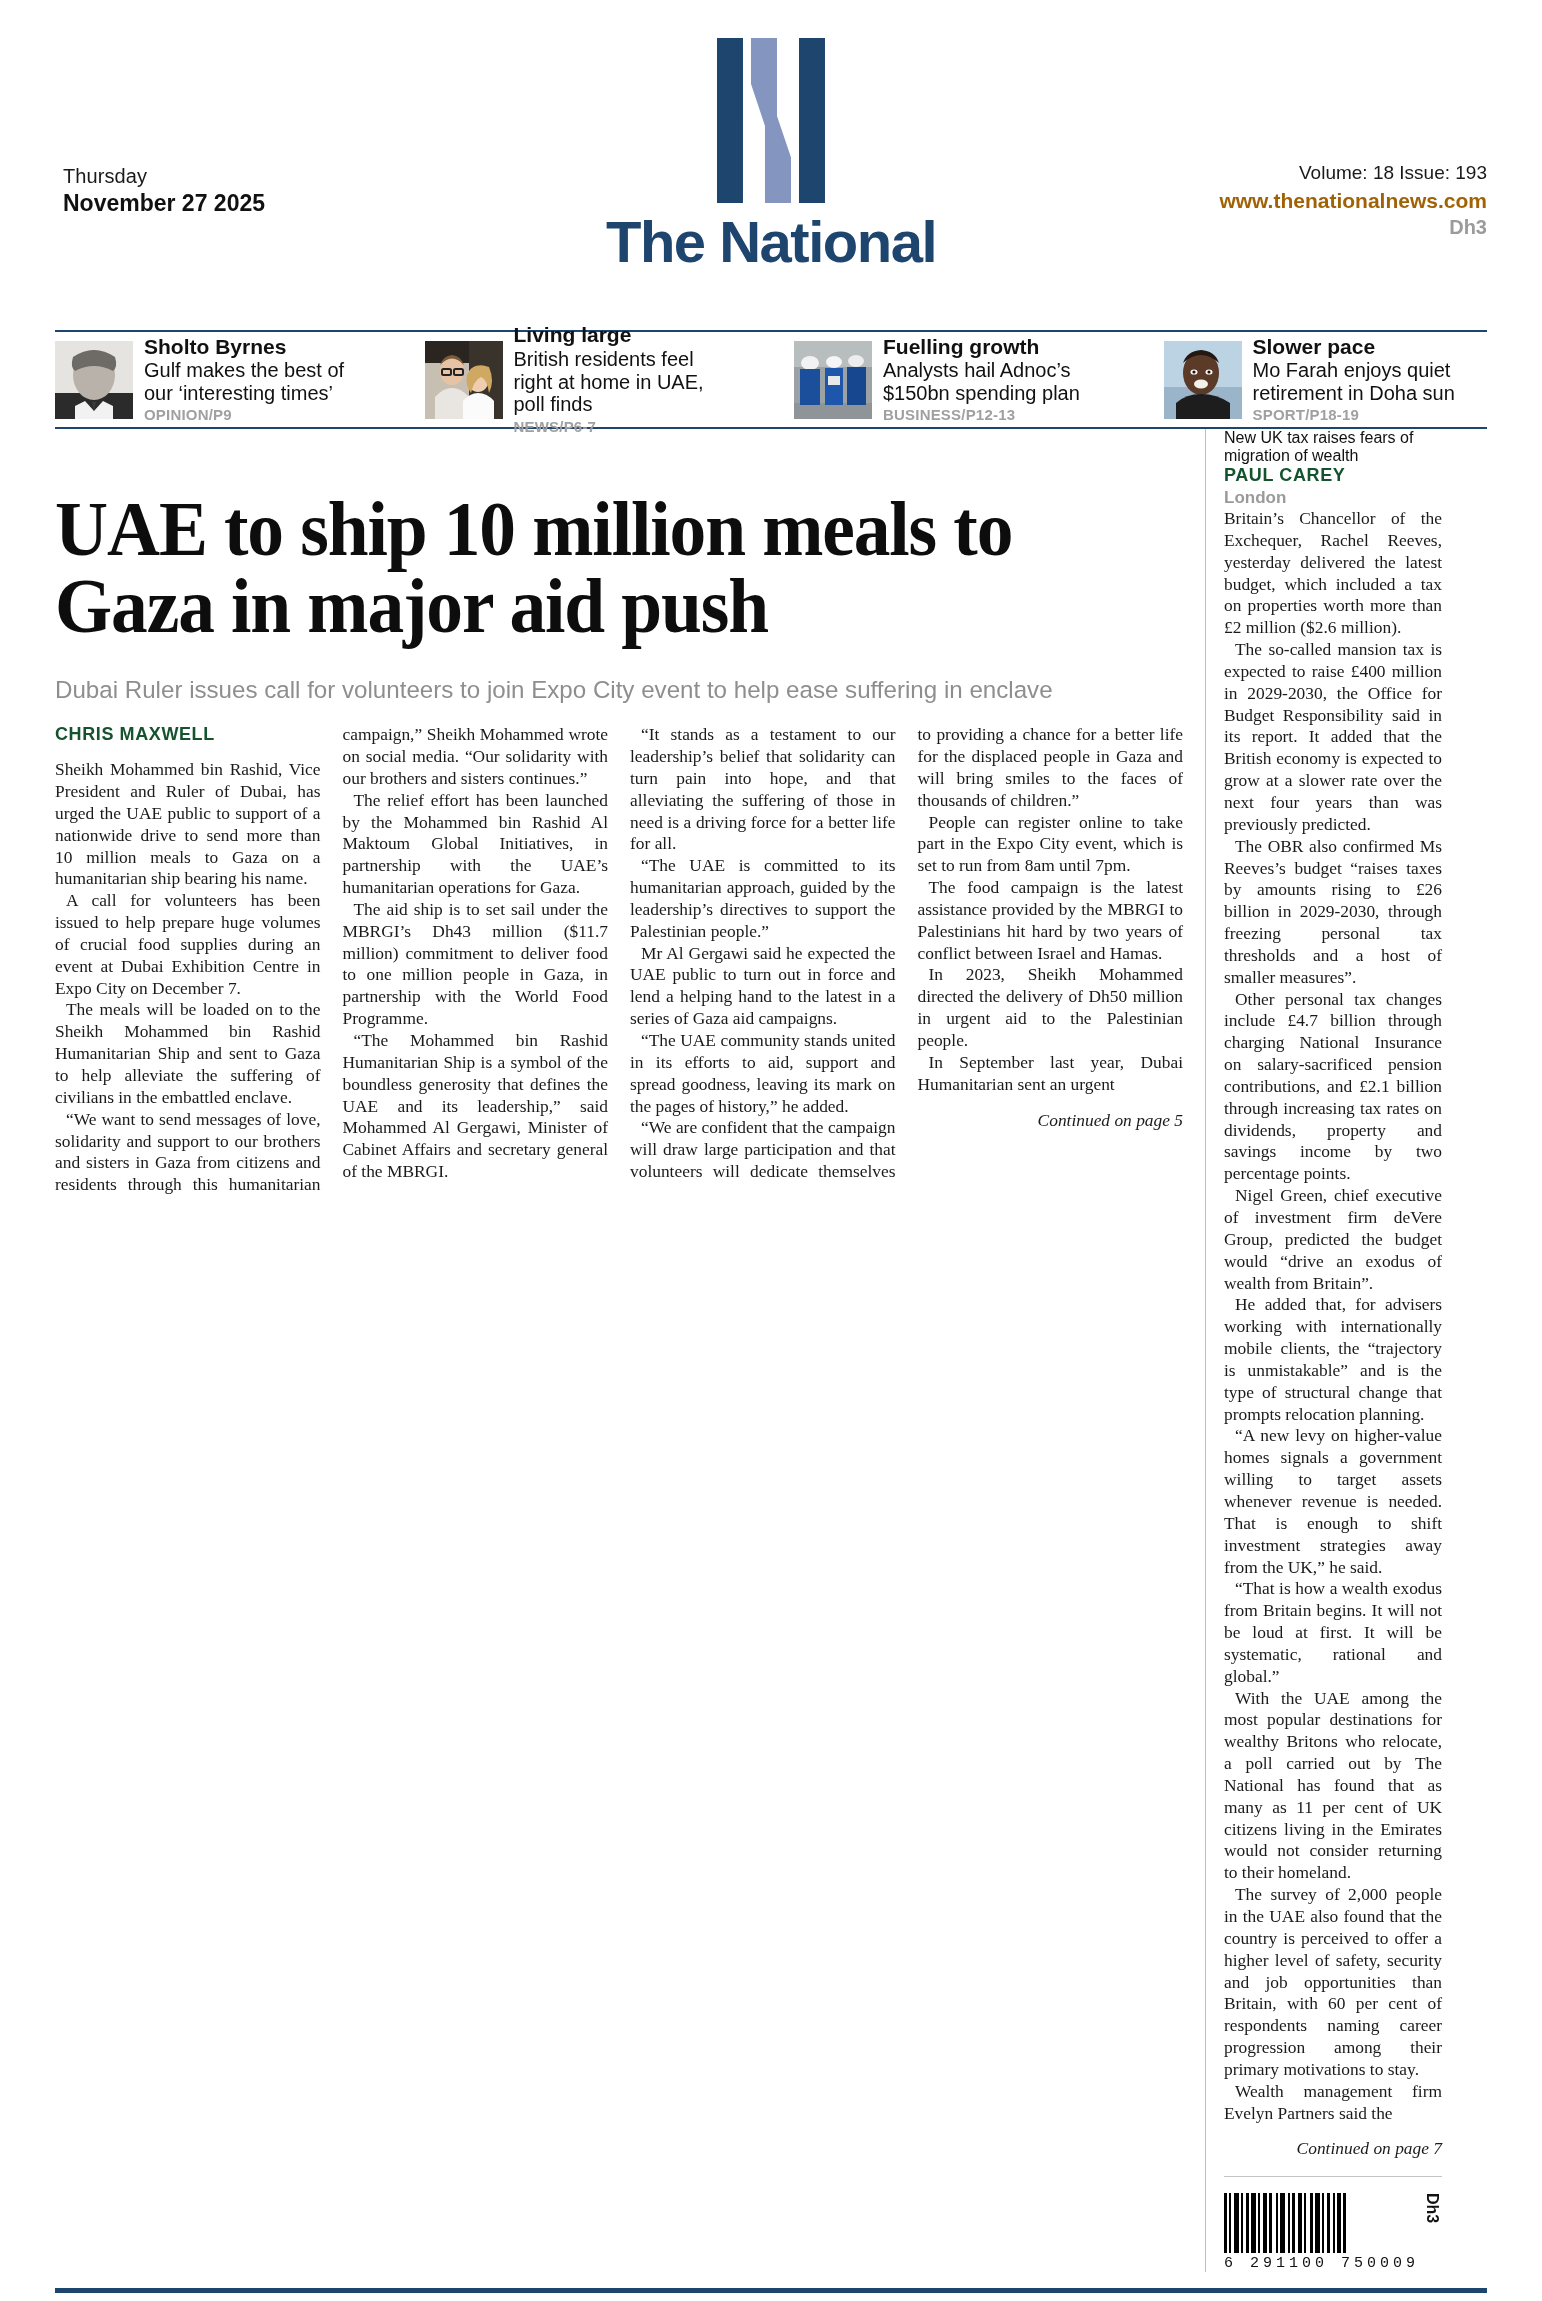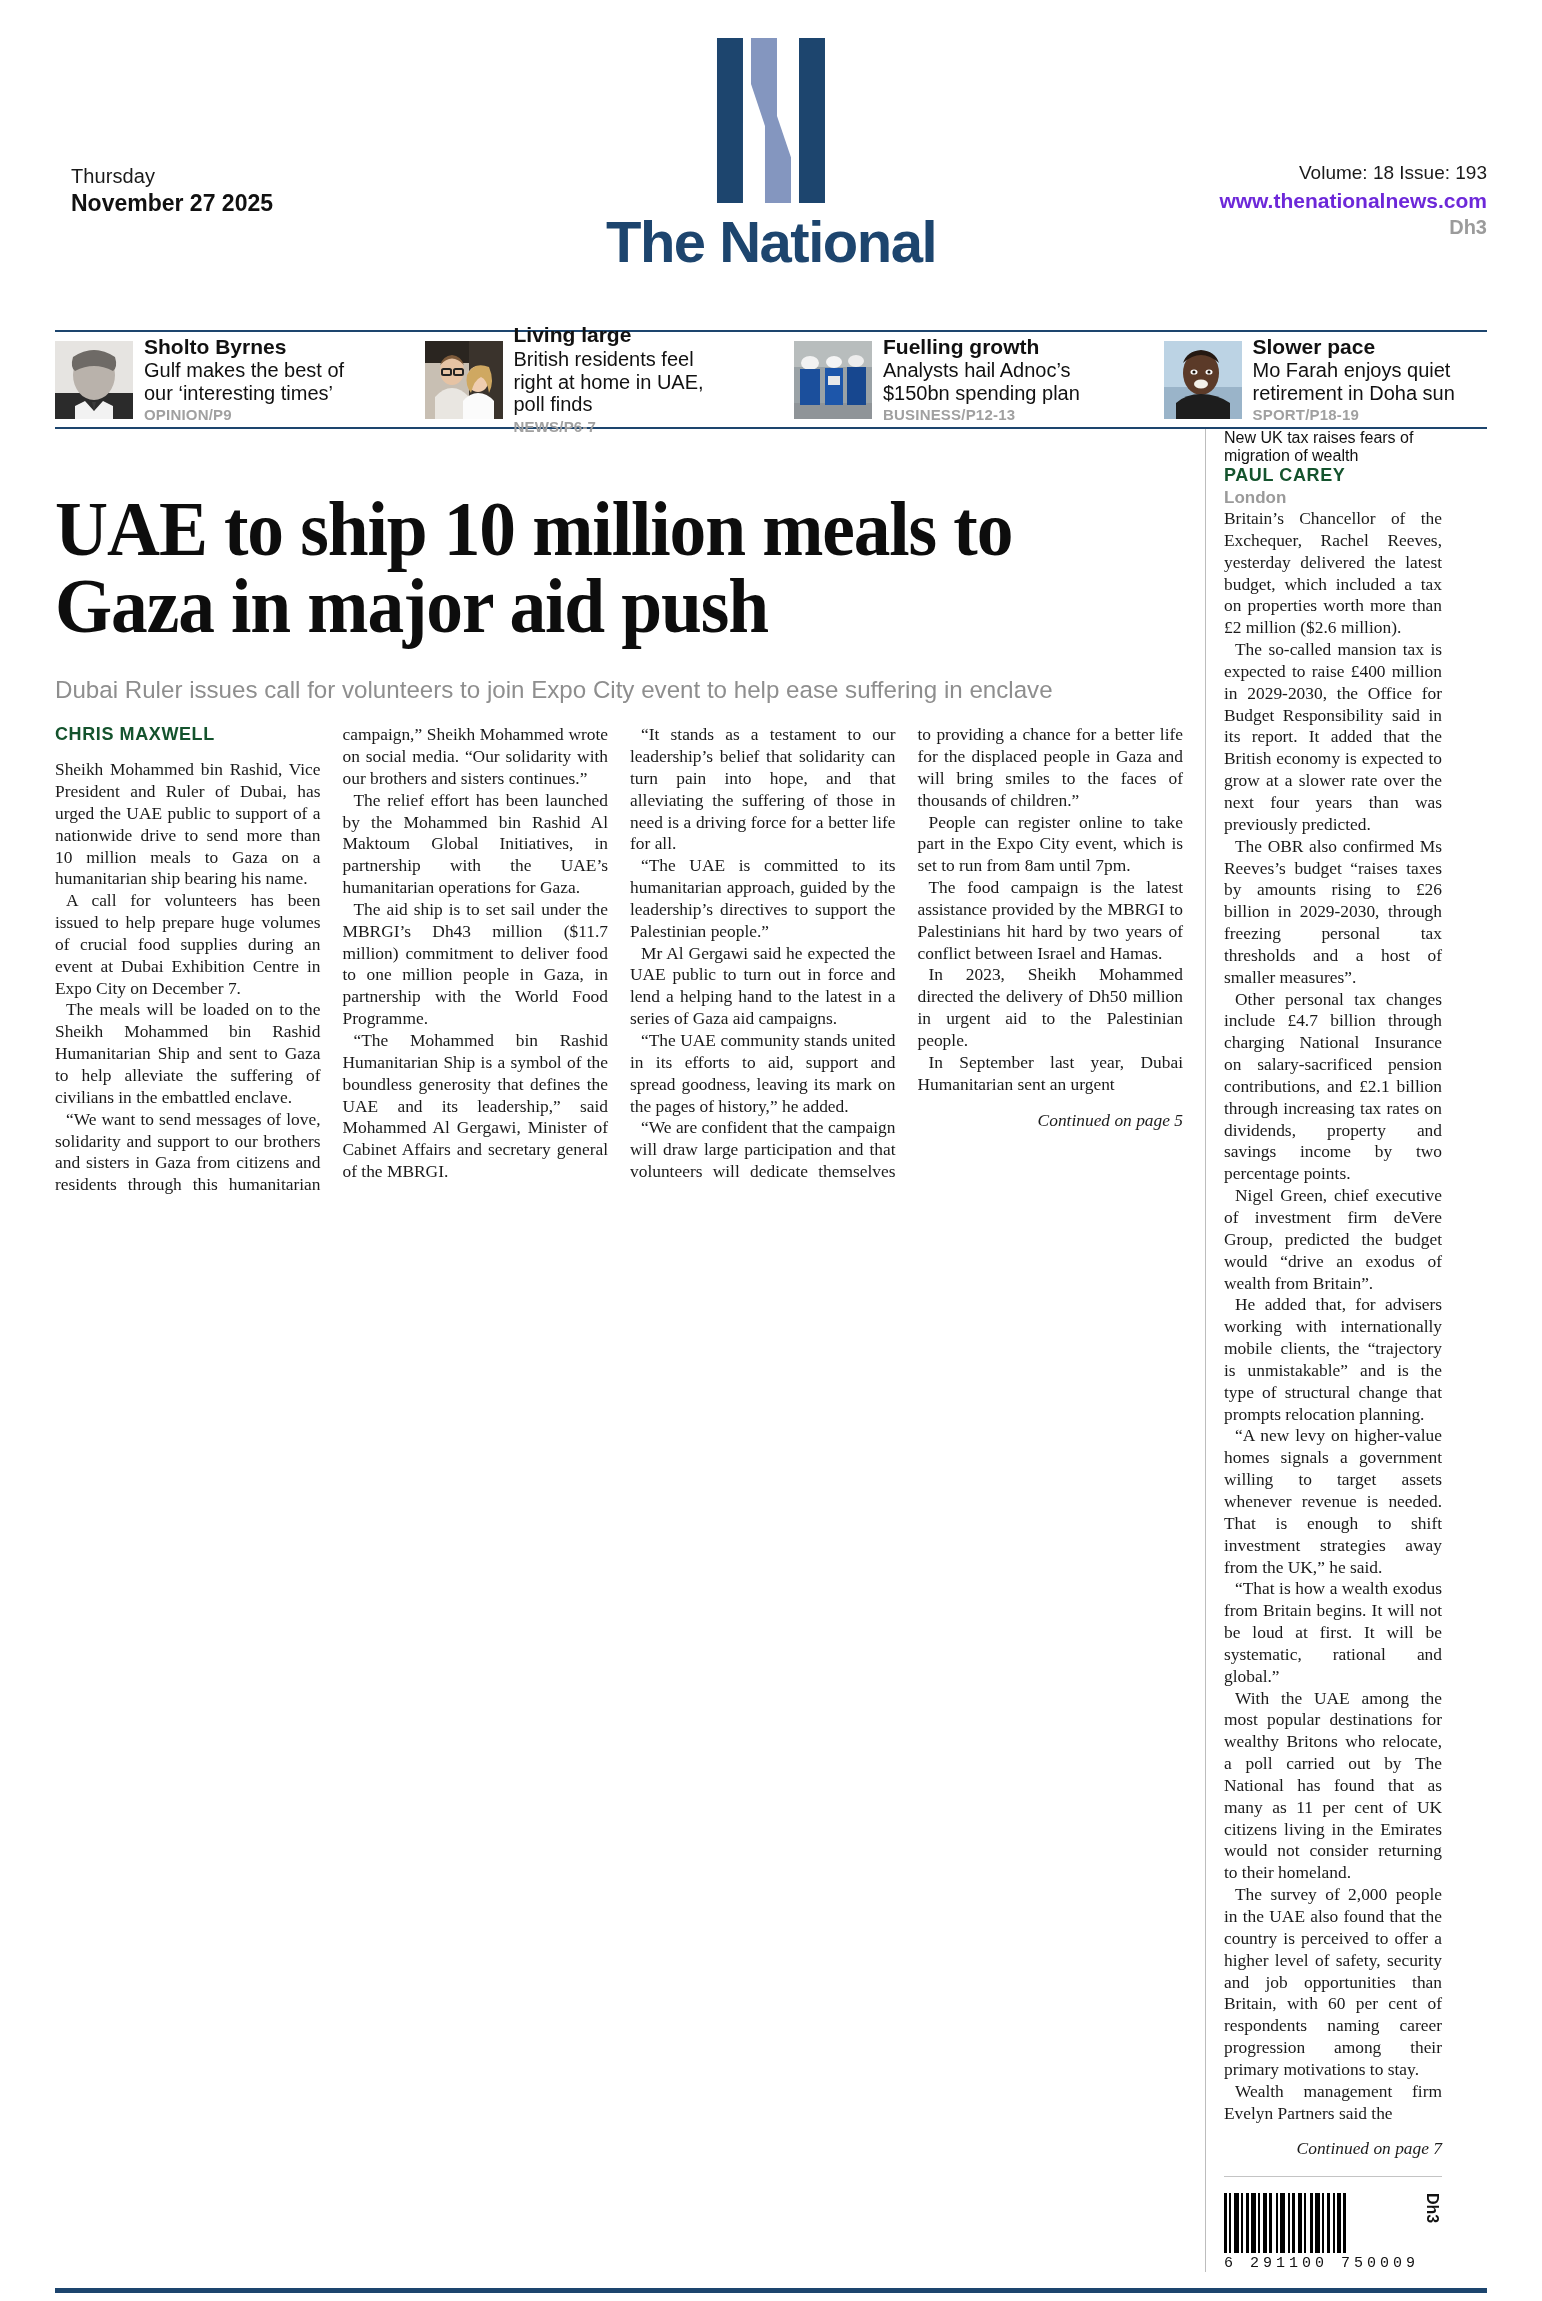--- a/index.html
+++ b/index.html
@@ -8,27 +8,27 @@
     width:1542px; height:2301px;
     background:#ffffff;
     font-family:"Liberation Sans", sans-serif;
     color:#111;
     overflow:hidden;
   }
   .page { position:relative; width:1542px; height:2301px; padding:0 55px; }
 
   
   .masthead { position:relative; height:330px; }
-  .dateline { position:absolute; left:16px; top:165px; line-height:1.15; }
+  .dateline { position:absolute; left:8px; top:165px; line-height:1.15; }
   .dateline .day { font-size:20px; color:#1a1a1a; letter-spacing:.1px; }
   .dateline .date { font-size:23px; font-weight:bold; color:#111; margin-top:2px; }
 
   .pubinfo { position:absolute; right:0; top:162px; text-align:right; line-height:1.2; }
   .pubinfo .vol { font-size:19px; color:#1a1a1a; }
-  .pubinfo .web { font-size:21px; font-weight:bold; color:#6d28d9; margin-top:3px; }
+  .pubinfo .web { font-size:21px; font-weight:bold; color:#a16207; margin-top:3px; }
   .pubinfo .price { font-size:20px; font-weight:bold; color:#9b9b9b; margin-top:2px; }
 
   .logo-wrap { position:absolute; left:50%; top:38px; transform:translateX(-50%); text-align:left; }
   .logo-mark { width:120px; height:165px; display:block; margin:0 auto; }
   .logo-word { margin-top:10px; font-family:"Liberation Sans", sans-serif;
                font-weight:bold; font-size:58px; color:#1d456e; letter-spacing:-1.5px; line-height:1; }
 
   
   .teaser-bar { border-top:2px solid #1d456e; border-bottom:2px solid #1d456e;
                 height:99px; display:flex; align-items:stretch;gap:46px; }

